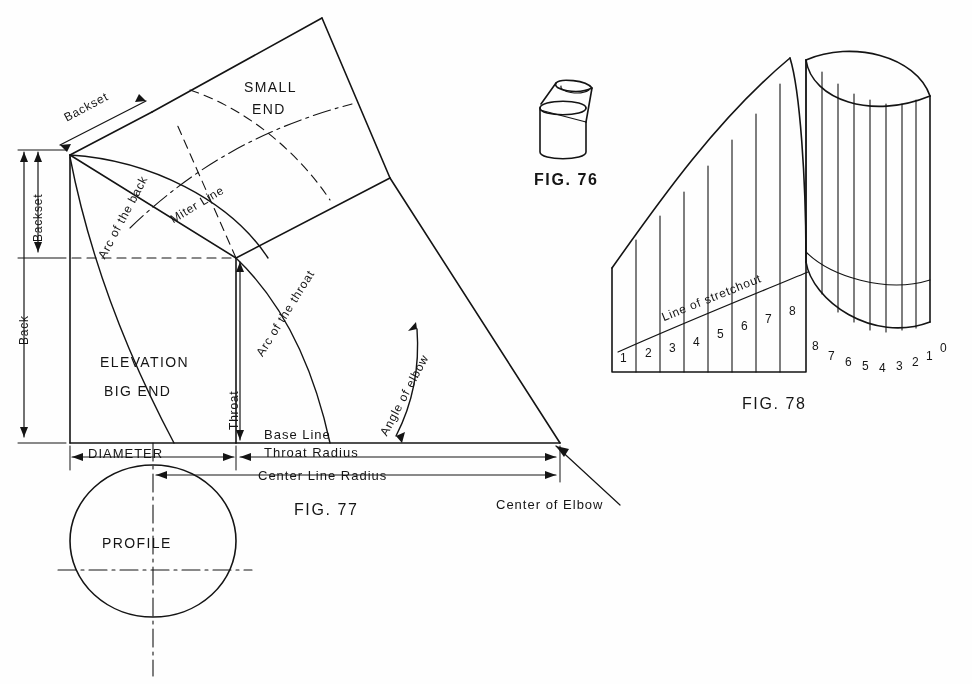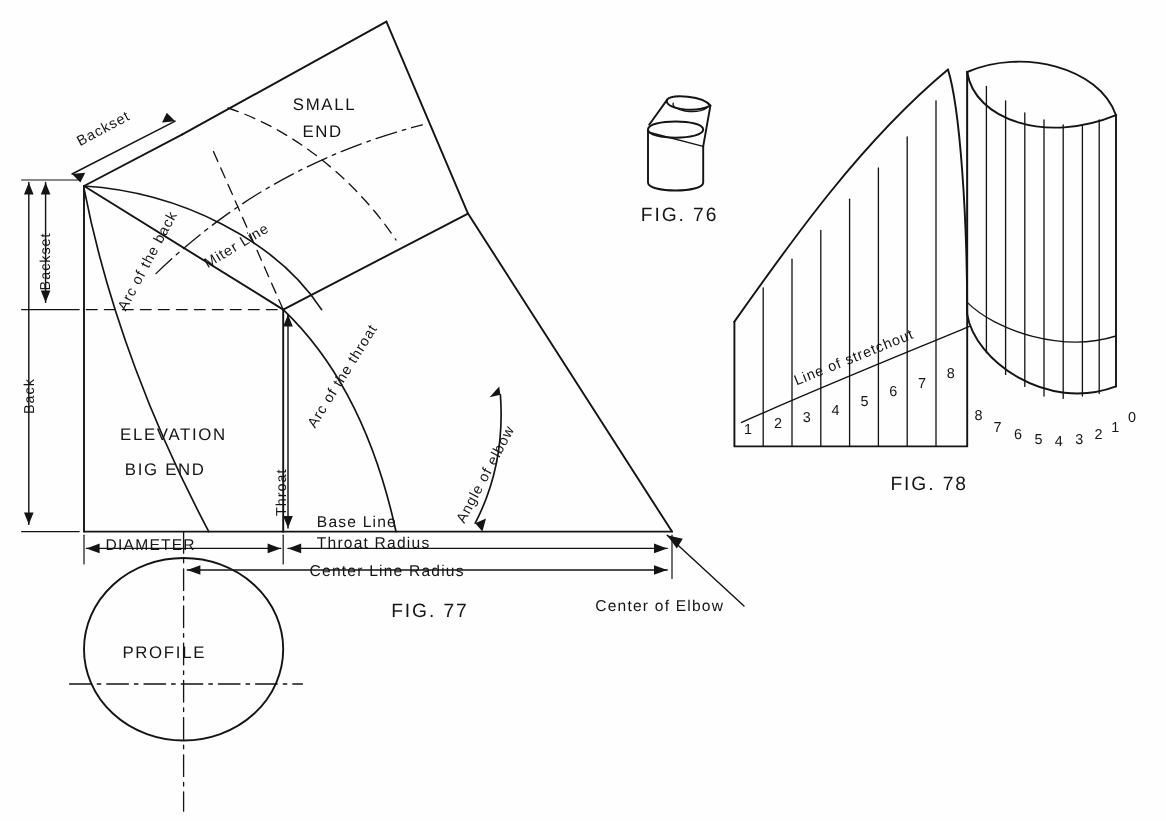--- a/index.html
+++ b/index.html
@@ -231,23 +231,23 @@
   <div class="lbl mid-label" style="left:88px; top:447px;">DIAMETER</div>
 
   <div class="lbl mid-label" style="left:264px; top:428px;text-align:center;">Base Line</div>
 
   <div class="lbl mid-label" style="left:264px; top:446px;">Throat Radius</div>
 
   <div class="lbl mid-label" style="left:258px; top:469px;">Center Line Radius</div>
 
   <div class="lbl mid-label" style="left:452px; top:498px;margin-left:44px;">Center of Elbow</div>
 
-  <div class="lbl fig-label" style="left:294px; top:502px;margin-left:32px;">FIG. 77</div>
-
-  <div class="lbl fig-label" style="left:534px; top:172px;">FIG. 76</div>
+  <div class="lbl fig-label" style="left:294px; top:502px;">FIG. 77</div>
+
+  <div class="lbl fig-label" style="left:534px; top:172px;font-weight:bold;">FIG. 76</div>
 
   <div class="lbl small-label" style="left:660px; top:312px; transform: rotate(-22deg); transform-origin: left top;">Line of stretchout</div>
 
   <div class="lbl fig-label" style="left:742px; top:352px;margin-top:44px;">FIG. 78</div>
 
   <div class="lbl num-label" style="left:620px; top:352px;">1</div>
   <div class="lbl num-label" style="left:645px; top:347px;">2</div>
   <div class="lbl num-label" style="left:669px; top:342px;">3</div>
   <div class="lbl num-label" style="left:693px; top:336px;">4</div>
   <div class="lbl num-label" style="left:717px; top:328px;">5</div>

